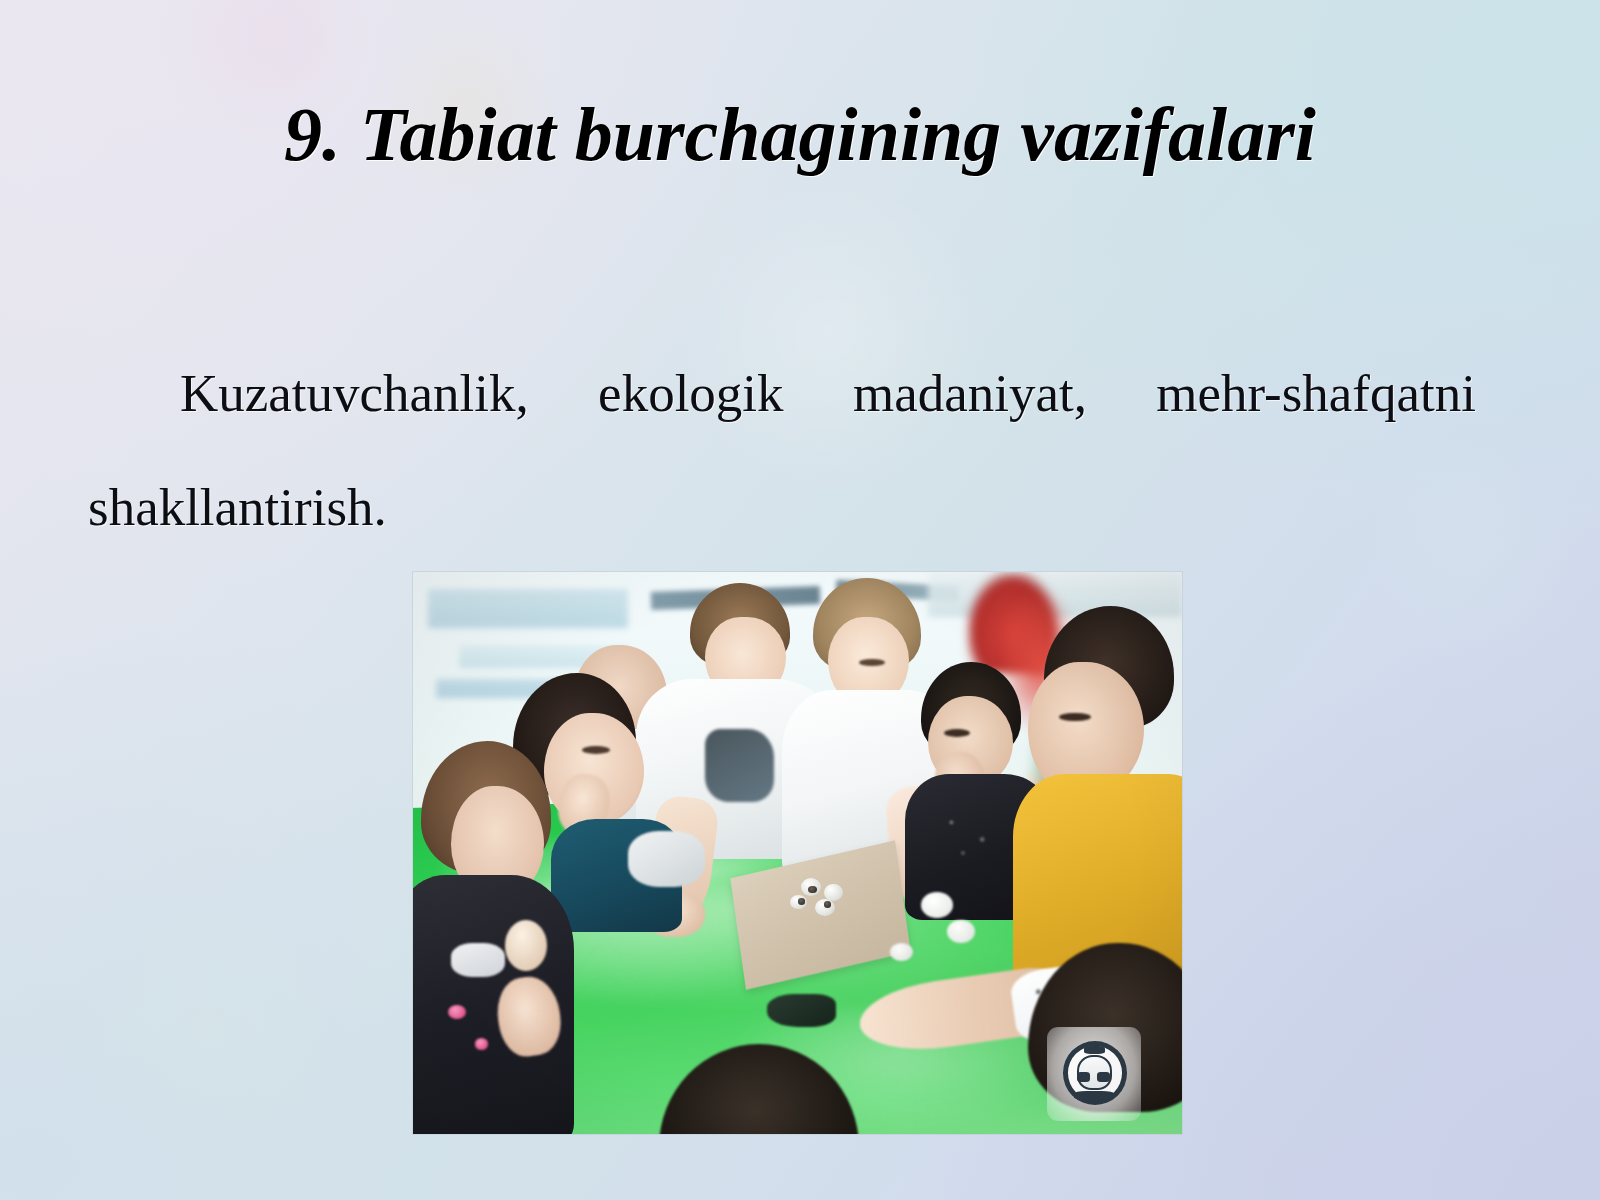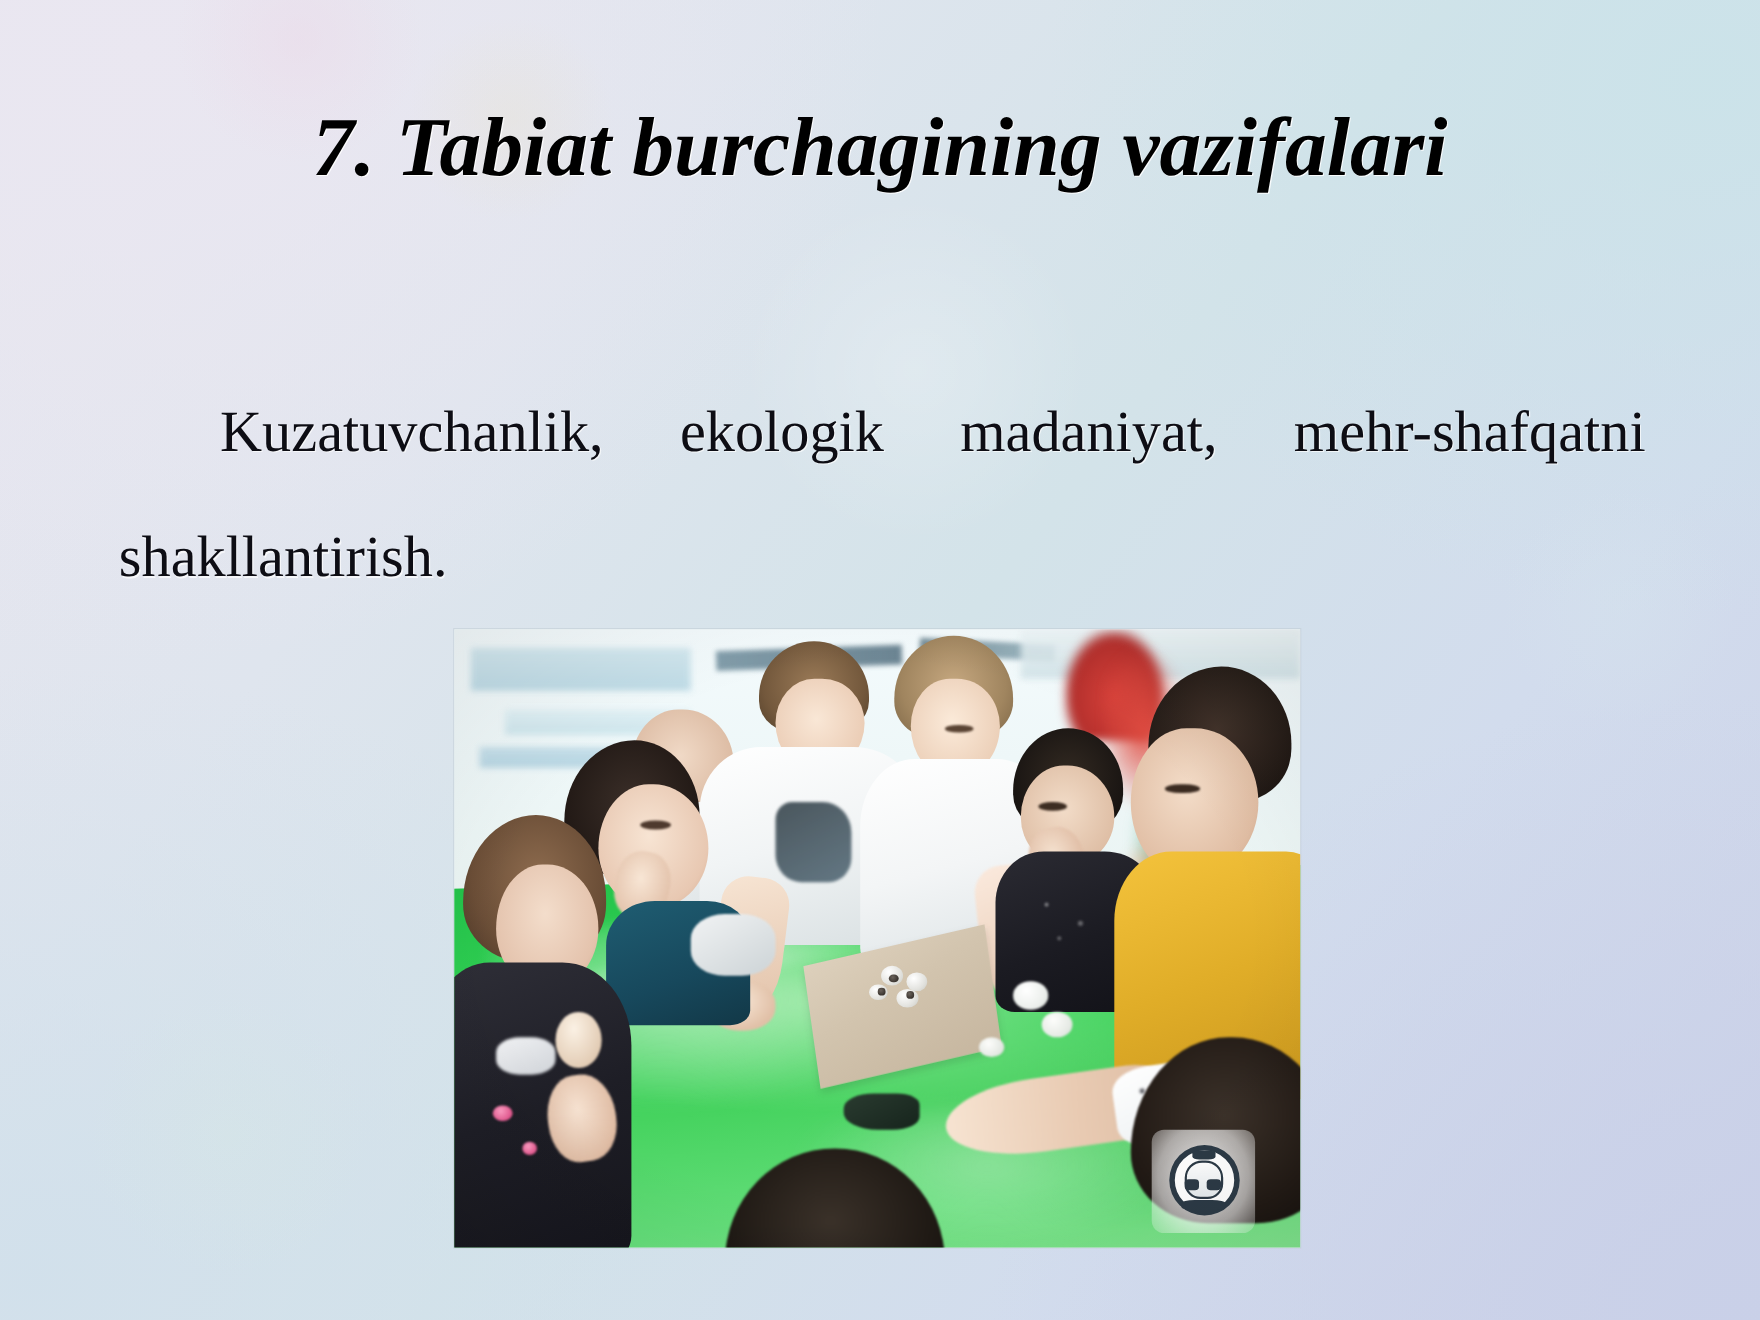--- a/index.html
+++ b/index.html
@@ -63,21 +63,20 @@
     width: 1388px;
     font-family: "Liberation Serif", serif;
     font-size: 53px;
     line-height: 114px;
     color: #0d0d14;
     text-align: justify;
     text-justify: inter-word;
     text-indent: 92px;
     text-shadow: 1px 1px 0 rgba(255,255,255,0.7);
     hyphens: manual;
-    margin-left: 20px;
   }
   #body-text::after {
     content: "";
     display: inline-block;
     width: 100%;
   }
 
   
   #photo {
     position: absolute;
@@ -516,21 +515,21 @@
     pointer-events: none;
   }
 </style>
 </head>
 <body>
 
 <div id="slide">
 
   <div id="bg-mottle"></div>
 
-  <div id="title">7. Tabiat burchagining vazifalari</div>
+  <div id="title">9. Tabiat burchagining vazifalari</div>
 
   <div id="body-text">Kuzatuvchanlik, ekologik madaniyat, mehr-shafqatni shakllantirish.</div>
 
   <div id="photo">
 
     <div class="ph" id="bg-room"></div>
     <div class="ph" id="bg-shelf-a"></div>
     <div class="ph" id="bg-shelf-b"></div>
     <div class="ph" id="bg-shelf-c"></div>
     <div class="ph" id="bg-dark-bar"></div>

